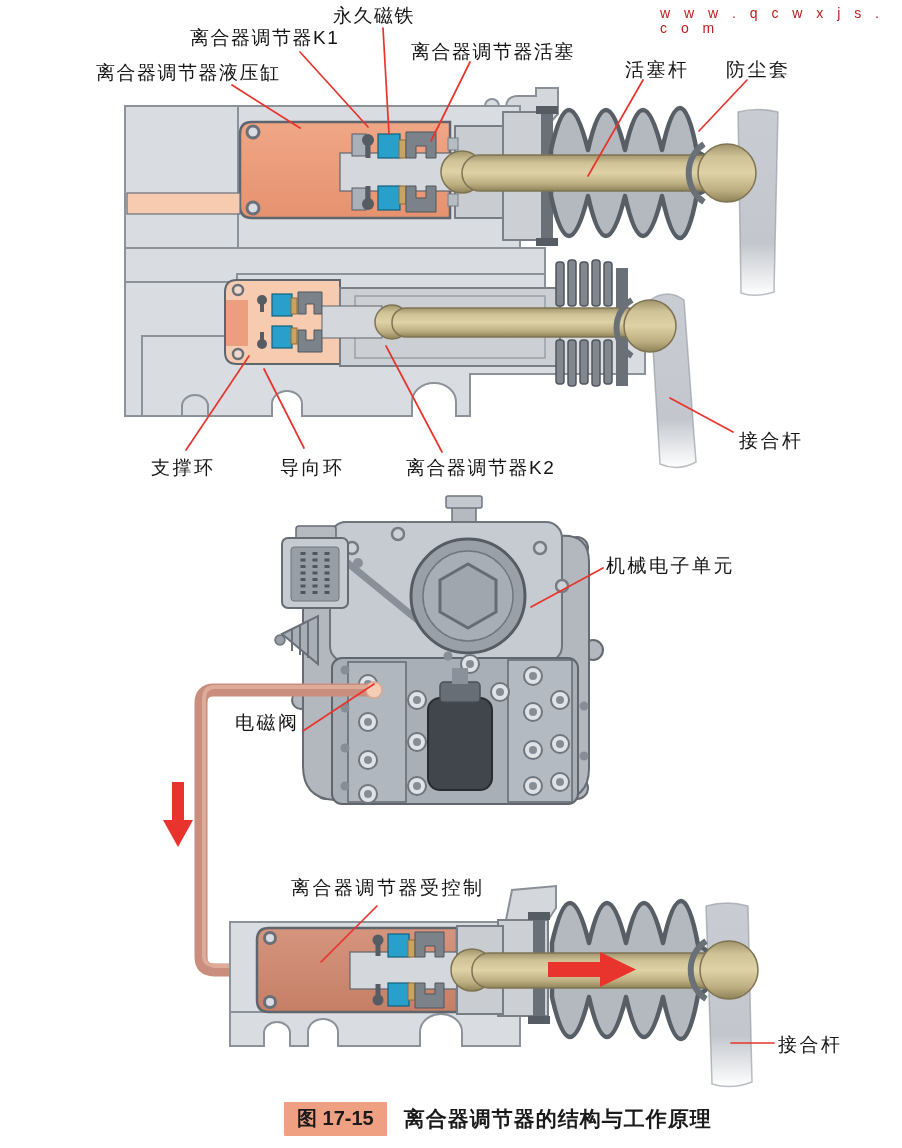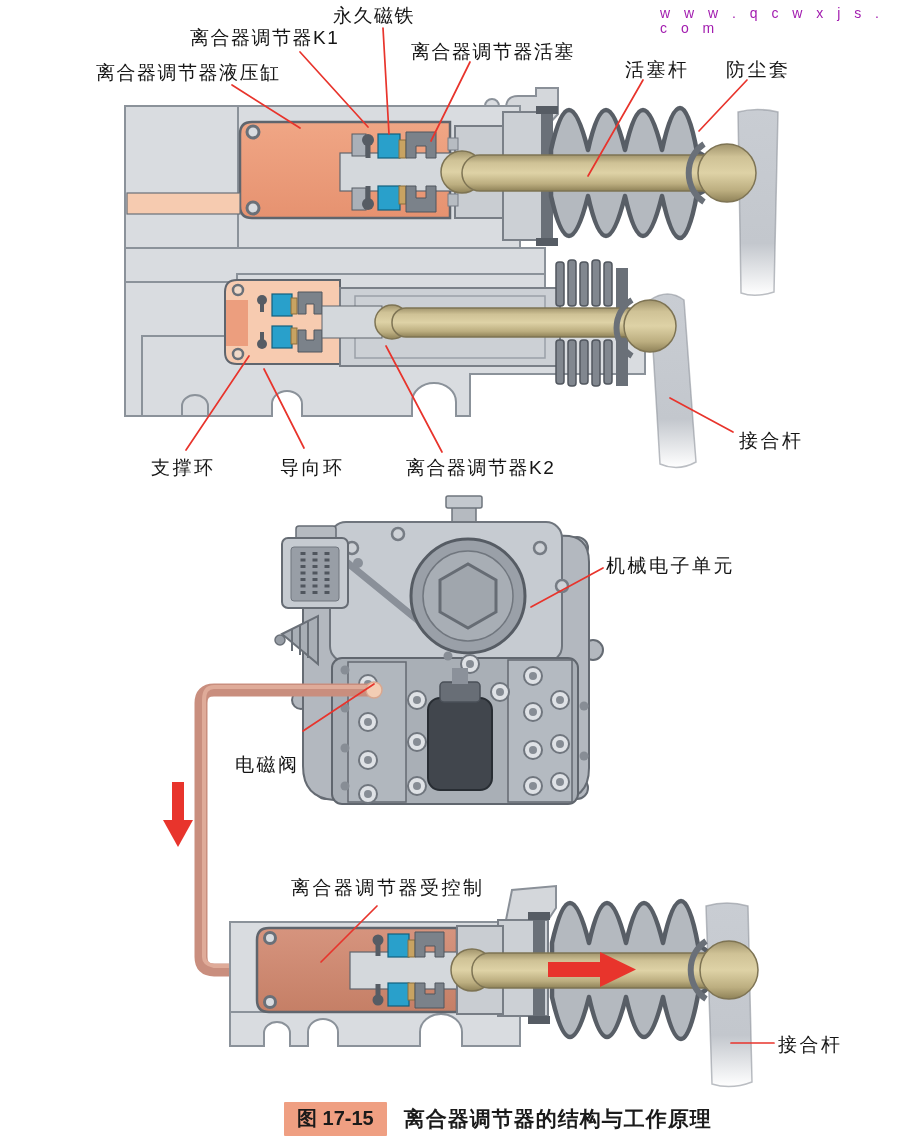--- a/index.html
+++ b/index.html
@@ -5,21 +5,21 @@
   html,body{margin:0;padding:0;background:#ffffff;}
   .page{position:relative;width:902px;height:1148px;background:#ffffff;overflow:hidden;
         font-family:"Liberation Sans","DejaVu Sans",sans-serif;}
   .page svg{position:absolute;left:0;top:0;}
   .lbl{position:absolute;white-space:nowrap;color:#151515;font-size:19px;letter-spacing:1.5px;}
   .lbl.sp{letter-spacing:2.5px;}
   .watermark{position:absolute;left:660px;top:4px;text-align:left;line-height:1.05;
              user-select:none;pointer-events:none;}
   .wm1{font-size:30px;font-weight:bold;letter-spacing:4px;color:#ededed;
        -webkit-text-stroke:1px #e2e2e2;}
-  .wm2{font-size:14px;letter-spacing:5px;color:#a21caf;margin-top:2px;}
+  .wm2{font-size:14px;letter-spacing:5px;color:#b91c1c;margin-top:2px;}
   .caption{position:absolute;left:284px;top:1102px;display:flex;align-items:center;gap:17px;}
   .fig-pill{background:#ef9f82;border-radius:1px;padding:3px 13px 4px;font-size:20px;
             font-weight:bold;color:#1a1a1a;}
   .fig-title{font-size:21px;font-weight:bold;color:#1a1a1a;letter-spacing:1px;}
 </style>
 </head>
 <body>
 
 <div class="page">
 
@@ -319,21 +319,21 @@
 <div class="lbl" style="left:190px;top:25px">离合器调节器K1</div>
 <div class="lbl" style="left:411px;top:39px">离合器调节器活塞</div>
 <div class="lbl" style="left:96px;top:60px">离合器调节器液压缸</div>
 <div class="lbl sp" style="left:625px;top:57px">活塞杆</div>
 <div class="lbl sp" style="left:726px;top:57px">防尘套</div>
 <div class="lbl sp" style="left:739px;top:428px">接合杆</div>
 <div class="lbl sp" style="left:151px;top:455px">支撑环</div>
 <div class="lbl sp" style="left:280px;top:455px">导向环</div>
 <div class="lbl" style="left:406px;top:455px">离合器调节器K2</div>
 <div class="lbl sp" style="left:606px;top:553px">机械电子单元</div>
-<div class="lbl sp" style="left:235px;top:752px">电磁阀</div>
+<div class="lbl sp" style="left:235px;top:710px">电磁阀</div>
 <div class="lbl sp" style="left:291px;top:875px">离合器调节器受控制</div>
 <div class="lbl sp" style="left:778px;top:1032px">接合杆</div>
 
 <div class="caption">
   <span class="fig-pill">图 17-15</span>
   <span class="fig-title">离合器调节器的结构与工作原理</span>
 </div>
 
 </div>
 

